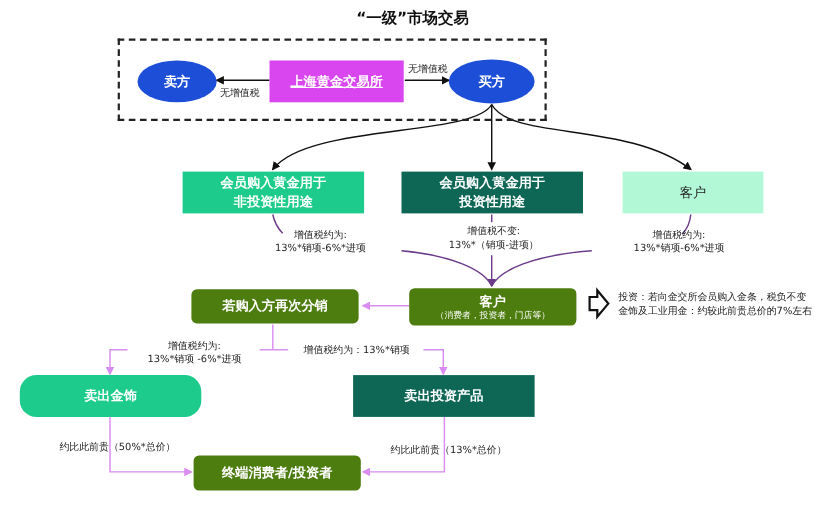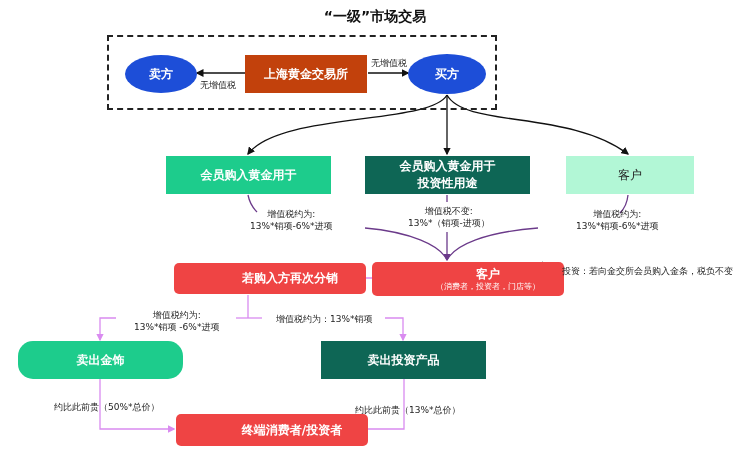--- a/index.html
+++ b/index.html
@@ -4,25 +4,25 @@
 <style>
   html, body { margin:0; padding:0; background:#ffffff; }
   body { width:750px; height:465px; position:relative; overflow:hidden;
          font-family:"DejaVu Sans", sans-serif; color:#222; }
   .abs { position:absolute; }
   .title { left:0; width:750px; top:8px; text-align:center; font-size:14px; font-weight:bold; color:#111; }
   .dashbox { left:107px; top:35px; width:390px; height:75px; border:2px dashed #222; box-sizing:border-box; }
   .ellipse { background:#1d4ed8; color:#fff; border-radius:50%; display:flex; align-items:center; justify-content:center;
              font-size:12px; font-weight:bold; }
   .box { display:flex; align-items:center; justify-content:center; text-align:center; font-size:12px; font-weight:bold; line-height:17px; }
-  .gold { background:#c2410c; color:#fff; }
+  .gold { background:#d946ef; color:#fff;text-decoration:underline; }
   .green { background:#1dcc8c; color:#fff; }
   .dkgreen { background:#0e6655; color:#fff; }
   .mint { background:#b2f7d6; color:#222; font-weight:normal; }
-  .pink { background:#ef4444; color:#fff; border-radius:5px;padding-left:40px; }
+  .pink { background:#4d7c0f; color:#fff; border-radius:5px; }
   .small { font-size:9px; line-height:12px; text-align:center; color:#222; white-space:nowrap; }
   .sub { font-size:8px; font-weight:normal; line-height:11px; }
   svg.lines { position:absolute; left:0; top:0; }
 </style>
 </head>
 <body>
 
 <svg class="lines" width="750" height="465">
   <defs>
     <marker id="ab" markerWidth="6" markerHeight="6" refX="5" refY="3" orient="auto">
@@ -75,20 +75,21 @@
   </div>
 <div class="abs ellipse" style="left:408px;top:54px;width:78px;height:40px;">
     <span>买方</span>
   </div>
 <div class="abs small" style="left:200px;top:79px;">无增值税</div>
 <div class="abs small" style="left:371px;top:57px;">无增值税</div>
 
 <div class="abs box green" style="left:166px;top:156px;width:165px;height:38px;">
     <div>
       <div>会员购入黄金用于</div>
+      <div>非投资性用途</div>
     </div>
   </div>
 <div class="abs box dkgreen" style="left:365px;top:156px;width:165px;height:38px;">
     <div>
       <div>会员购入黄金用于</div>
       <div>投资性用途</div>
     </div>
   </div>
 <div class="abs box mint" style="left:566px;top:156px;width:128px;height:38px;">
     <span>客户</span>
@@ -111,20 +112,21 @@
     <span>若购入方再次分销</span>
   </div>
 <div class="abs box pink" style="left:372px;top:262px;width:152px;height:34px;">
     <div>
       <div style="line-height:14px;">客户</div>
       <div class="sub">（消费者，投资者，门店等）</div>
     </div>
   </div>
 <div class="abs small" style="left:562px;top:265px;text-align:left;">
     <div>投资：若向金交所会员购入金条，税负不变</div>
+    <div>金饰及工业用金：约较此前贵总价的7%左右</div>
   </div>
 
 <div class="abs small" style="left:134px;top:309px;">
     <div>增值税约为:</div>
     <div>13%*销项 -6%*进项</div>
   </div>
 <div class="abs small" style="left:276px;top:313px;">增值税约为：13%*销项</div>
 
 <div class="abs box green" style="left:18px;top:341px;width:165px;height:38px;border-radius:15px;">
     <span>卖出金饰</span>

